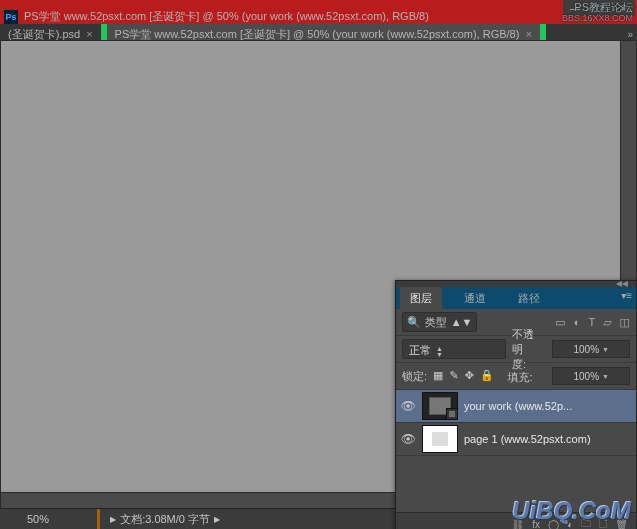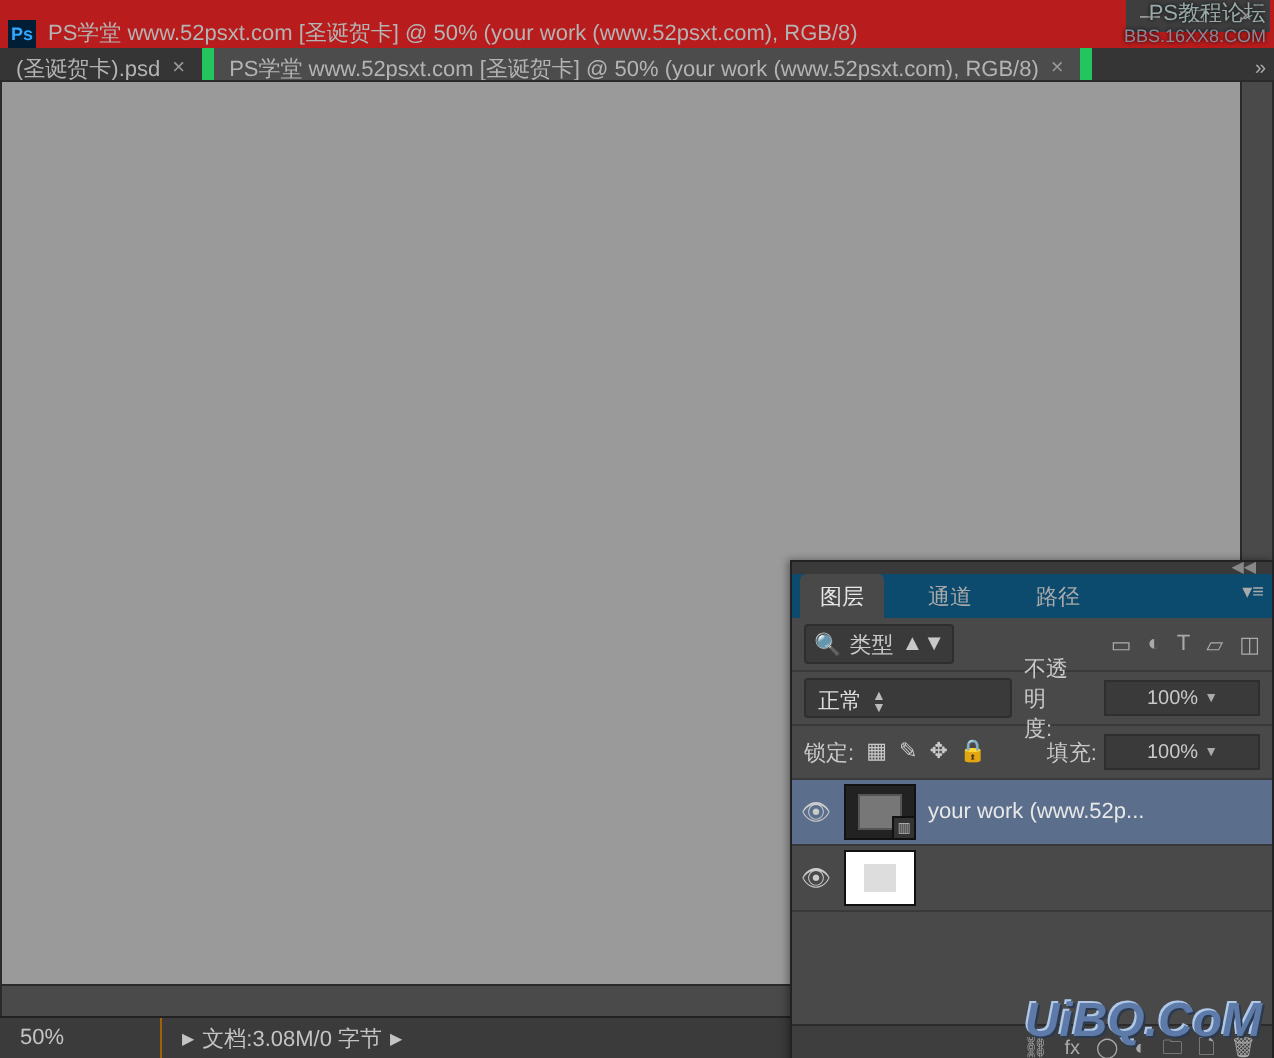--- a/index.html
+++ b/index.html
@@ -10,21 +10,21 @@
   .wbtn{width:24px;height:16px;background:#3e3e3e;display:flex;align-items:center;justify-content:center;color:#b4b4b4;font-size:10px;cursor:pointer}
   .tabbar{height:20px;background:#353535;display:flex;align-items:stretch;position:relative}
   .ftab{padding:0 8px;display:flex;align-items:center;color:#b4b4b4;font-size:11px;border-right:6px solid #22c55e;gap:6px;cursor:pointer}
   .ftab.active{background:#4c4c4c}
   .ftab .close{font-size:11px;color:#999}
   .tabbar-more{position:absolute;right:4px;top:0;height:20px;display:flex;align-items:center;color:#aaa;font-size:10px}
   .canvas-area{position:absolute;top:40px;left:0;right:0;bottom:20px;background:#9a9a9a;border:1px solid #2a2a2a}
   .scroll-v{position:absolute;right:0;top:0;bottom:0;width:15px;background:#4a4a4a;border-left:1px solid #2a2a2a}
   .scroll-h{position:absolute;left:0;right:15px;bottom:0;height:15px;background:#4a4a4a;border-top:1px solid #2a2a2a}
   .statusbar{position:absolute;left:0;right:0;bottom:0;height:20px;background:#3b3b3b;display:flex;align-items:center;color:#c4c4c4;font-size:11px;border-top:1px solid #222}
-  .status-zoom{width:70px;padding-left:10px;border-right:1px solid #a16207;height:100%;display:flex;align-items:center}
+  .status-zoom{width:70px;padding-left:27px;border-right:3px solid #a16207;height:100%;display:flex;align-items:center}
   .status-doc{padding:0 10px;display:flex;align-items:center;gap:4px}
   .status-doc .tri{font-size:8px}
   
   .layers-panel{position:absolute;right:0;top:280px;width:240px;background:#494949;border:1px solid #222;box-shadow:-1px 0 4px rgba(0,0,0,.4)}
   .lp-collapse{height:6px;background:#3a3a3a;text-align:right;padding-right:8px;color:#888;font-size:8px;line-height:6px}
   .lp-tabs{height:22px;background:#0c4a6e;display:flex;align-items:center;padding-left:4px;gap:12px;position:relative}
   .lp-tab{padding:4px 10px;font-size:11px;color:#aaa;cursor:pointer}
   .lp-tab.active{background:#494949;color:#e6e6e6;border-top-left-radius:3px;border-top-right-radius:3px}
   .lp-menu{position:absolute;right:4px;top:3px;color:#aaa;font-size:10px}
   .lp-row{height:26px;display:flex;align-items:center;padding:0 6px;gap:6px;border-bottom:1px solid #3a3a3a}
@@ -131,21 +131,21 @@
   </div>
 
   <div class="lp-row lp-opacity-row">
     <div style="display:flex;align-items:flex-start;gap:6px">
       <span>锁定:</span>
       <span>▦</span>
       <span>✎</span>
       <span>✥</span>
       <span>🔒</span>
     </div>
-    <div style="display:flex;align-items:center;gap:4px">
+    <div style="display:flex;align-items:flex-end;gap:20px">
       <span>填充:</span>
       <div class="pct-box">
         <span>100%</span>
         <span class="tri">▼</span>
       </div>
     </div>
   </div>
 
   <div class="layers-list">
     <div class="layer-item selected">
@@ -154,20 +154,21 @@
         <div class="thumb-f"></div>
         <div class="link-badge">▥</div>
       </div>
       <div class="layer-name">your work (www.52p...</div>
     </div>
     <div class="layer-item">
       <div class="eye">👁</div>
       <div class="thumb-wrap" style="background:#fff">
         <div class="thumb-mini" style="background:#ddd"></div>
       </div>
+      <div class="layer-name">page 1 (www.52psxt.com)</div>
     </div>
     <div class="layers-empty"></div>
   </div>
 
   <div class="lp-footer">
     <span>⛓</span>
     <span>fx</span>
     <span>◯</span>
     <span>◐</span>
     <span>🗀</span>

